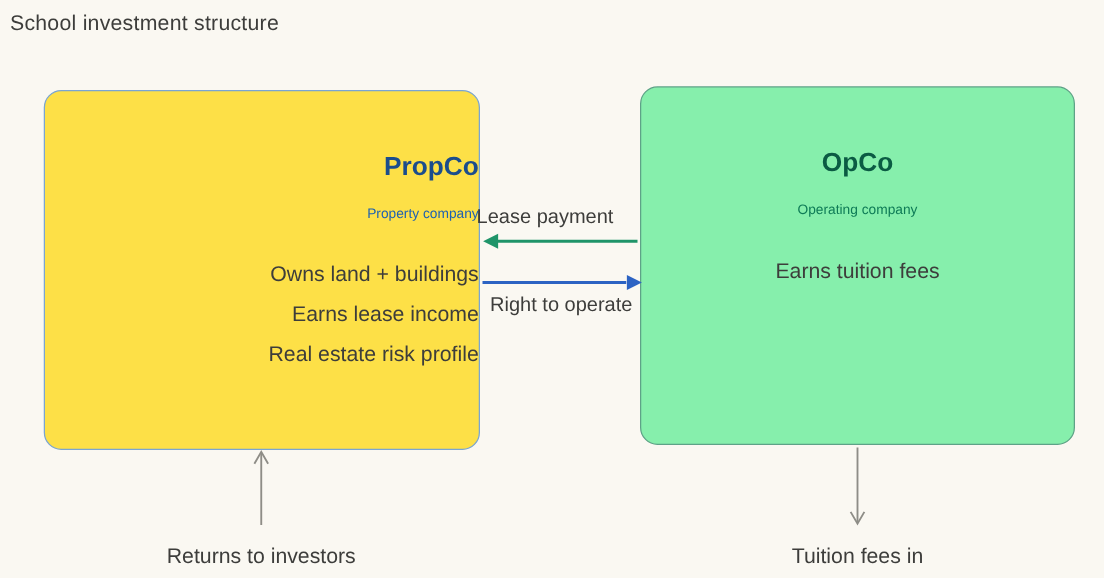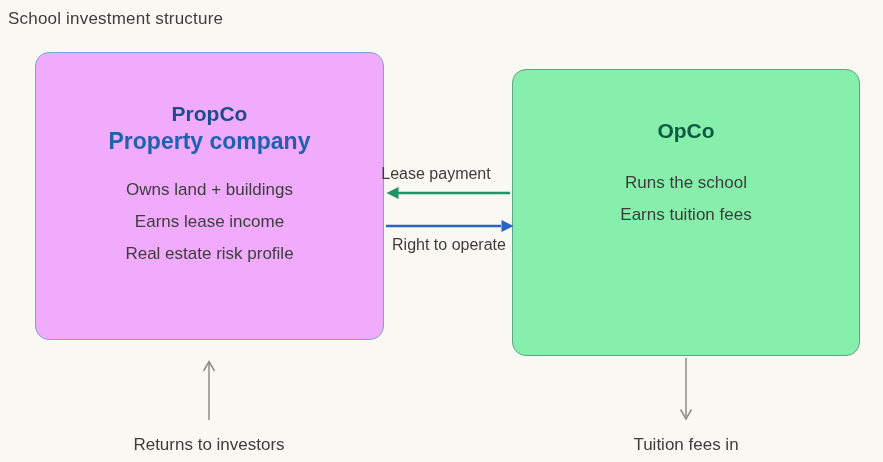--- a/index.html
+++ b/index.html
@@ -23,43 +23,44 @@
     letter-spacing: 0.2px;
   }
   .box {
     position: absolute;
     border-radius: 14px;
     border: 1.5px solid;
     box-sizing: border-box;
     text-align: center;
   }
   .propco {
-    left: 35px; top: 52px;
+    left: 35px; top: 72px;
     width: 349px; height: 288px;
-    background: #f0abfc;
+    background: #fde047;
     border-color: #7aa5d2;
+    text-align: right;
   }
   .opco {
     left: 512px; top: 69px;
     width: 348px; height: 287px;
     background: #86efac;
     border-color: #5ea287;
   }
   .box-heading {
     margin-top: 46px;
     font-size: 21px;
     font-weight: bold;
     line-height: 30px;
   }
   .propco .box-heading { color: #1b4d8c; }
   .opco   .box-heading { color: #0b5b43; }
   .box-subtitle {
-    font-size: 23px;
+    margin-top: 10px;
+    font-size: 11px;
     line-height: 24px;
-    font-weight: bold;
   }
   .propco .box-subtitle { color: #1f61b0; }
   .opco   .box-subtitle { color: #0e7b56; }
   .box-lines {
     margin-top: 21px;
     font-size: 17px;
     line-height: 32px;
     color: #3d3d3b;
   }
   .overlay {
@@ -90,22 +91,22 @@
     <div class="box-subtitle">Property company</div>
     <div class="box-lines">
       <div>Owns land + buildings</div>
       <div>Earns lease income</div>
       <div>Real estate risk profile</div>
     </div>
   </div>
 
   <div class="box opco">
     <div class="box-heading">OpCo</div>
+    <div class="box-subtitle">Operating company</div>
     <div class="box-lines">
-      <div>Runs the school</div>
       <div>Earns tuition fees</div>
     </div>
   </div>
 
   <svg class="overlay" width="883" height="462">
 
     <line x1="510" y1="193" x2="395" y2="193" stroke-width="2.5" stroke="#1f9469"></line>
     <path d="M386.5,193 L398.5,187 L398.5,199 Z" fill="#1f9469"></path>
 
     <line x1="386" y1="226" x2="501" y2="226" stroke-width="2.5" stroke="#2c63c3"></line>

